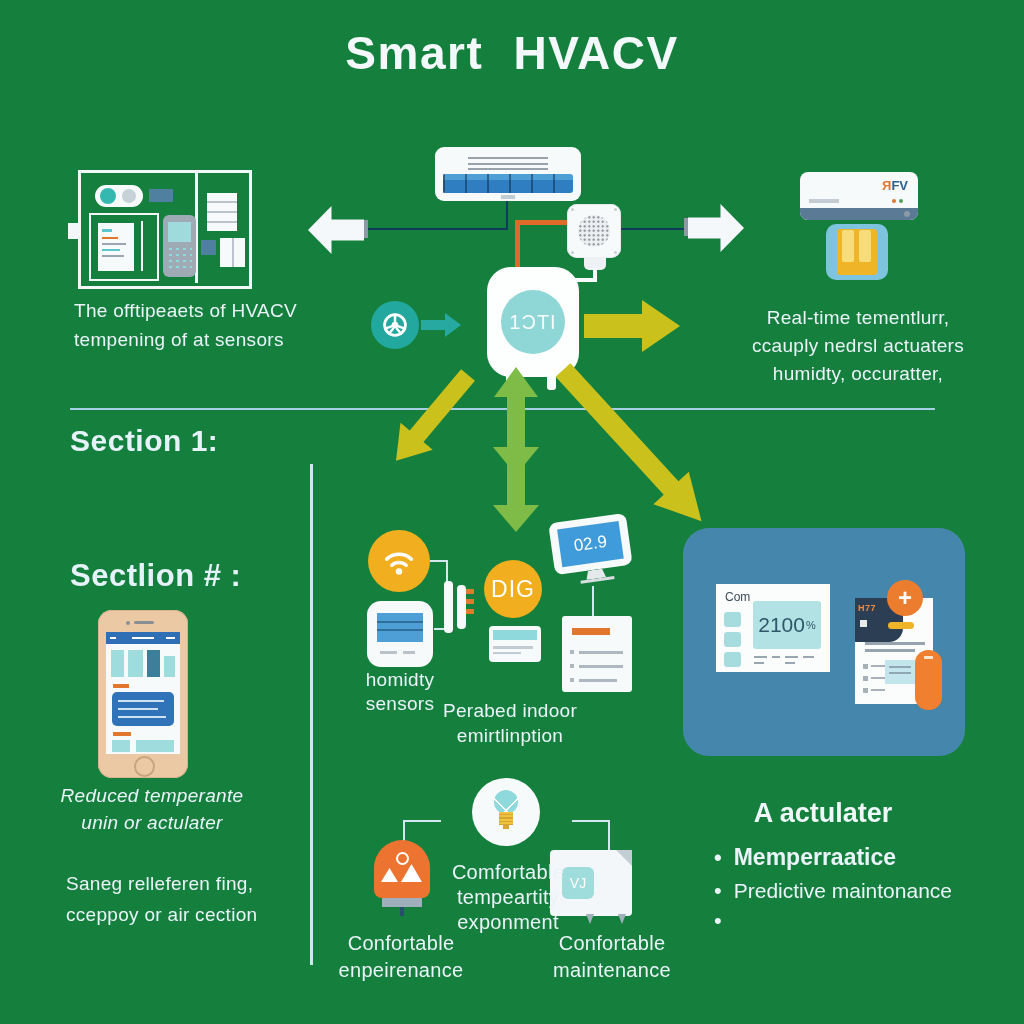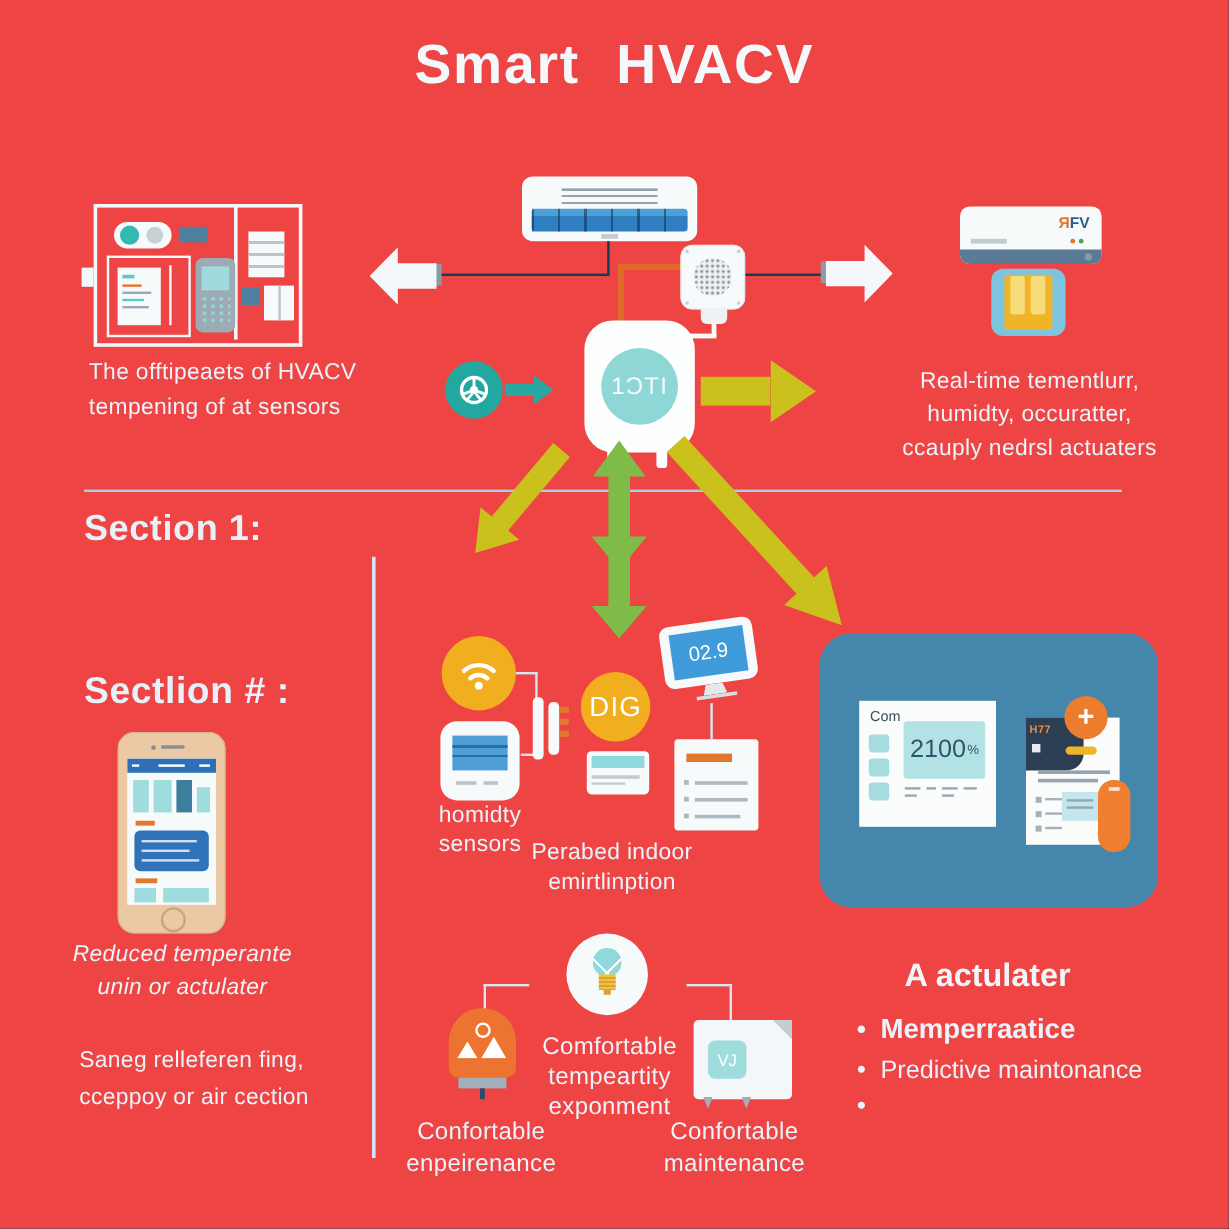--- a/index.html
+++ b/index.html
@@ -1,18 +1,18 @@
 <!DOCTYPE html>
 <html><head>
 <meta charset="utf-8">
 <style>
   html,body{margin:0;padding:0;background:#0e3f60;}
   #stage{
     position:relative;width:1024px;height:1024px;overflow:hidden;
-    background:#ef4444;
+    background:#15803d;
     font-family:"Liberation Sans", sans-serif;
     color:#EAF3F9;
   }
   .abs{position:absolute;}
   .txt{color:#EAF3F9;letter-spacing:.3px;}
   
   .title{left:0;top:26px;width:1024px;text-align:center;
     font-size:46px;font-weight:700;color:#F3F8FB;letter-spacing:1.5px;word-spacing:16px;}
   
   .tl-outer{left:78px;top:170px;width:168px;height:113px;border:3px solid #F2F7FA;}
@@ -124,21 +124,21 @@
     display:flex;align-items:center;justify-content:center;font-size:17px;color:#fff;}
   .thermo .stand{position:absolute;left:30px;top:52px;width:20px;height:9px;background:#E4E9EC;clip-path:polygon(15% 0,85% 0,100% 100%,0 100%);}
   .thermo .base{position:absolute;left:24px;top:61px;width:34px;height:3px;background:#D8DEE2;}
   .mid-doc{left:562px;top:616px;width:70px;height:76px;background:#F7FAFB;border-radius:3px;}
   .mid-doc .obar{position:absolute;left:10px;top:12px;width:38px;height:7px;background:#E2762D;}
   .mid-doc .row i{display:block;position:absolute;background:#AEB8C0;}
   .sensor-caption{left:352px;top:668px;width:96px;font-size:19px;line-height:24px;text-align:center;}
   .indoor-caption{left:420px;top:698px;width:180px;font-size:19px;line-height:25px;text-align:center;}
   
   .panel{left:683px;top:528px;width:282px;height:228px;background:#4486AC;border-radius:26px;}
-  .thermo-card{position:absolute;left:33px;top:56px;width:114px;height:105px;background:#FBFDFD;}
+  .thermo-card{position:absolute;left:33px;top:56px;width:114px;height:88px;background:#FBFDFD;}
   .thermo-card .lbl{position:absolute;left:9px;top:6px;font-size:12px;color:#3A4A57;}
   .thermo-card .sq{position:absolute;left:8px;width:17px;height:15px;background:#A7DCDF;border-radius:3px;}
   .thermo-card .disp{position:absolute;left:37px;top:17px;width:68px;height:48px;background:#B3E2E4;border-radius:3px;
     display:flex;align-items:center;justify-content:center;color:#2F566B;font-size:21px;}
   .thermo-card .disp .unit{font-size:11px;margin-left:1px;}
   .thermo-card .mini i{position:absolute;height:2px;background:#9AA7B2;display:block;}
   .invoice{position:absolute;left:172px;top:70px;width:78px;height:106px;background:#FBFDFD;}
   .invoice .tag{position:absolute;left:0;top:0;width:48px;height:44px;background:#2B3E54;border-radius:0 0 14px 0;}
   .invoice .tag .t{position:absolute;left:3px;top:5px;font-size:9px;font-weight:700;color:#F08A3C;letter-spacing:.5px;}
   .invoice .tag .sq{position:absolute;left:5px;top:22px;width:7px;height:7px;background:#E8ECEF;}
@@ -166,21 +166,21 @@
     background-image:linear-gradient(45deg,transparent 10px,#fff 10px 11.5px,transparent 11.5px),linear-gradient(-45deg,transparent 10px,#fff 10px 11.5px,transparent 11.5px);}
   .bulb-base{position:absolute;left:27px;top:34px;width:14px;height:13px;background:#F0C43A;
     background-image:repeating-linear-gradient(to bottom,transparent 0 2px,#D8A437 2px 3.5px);}
   .bulb-tip{position:absolute;left:31px;top:47px;width:6px;height:4px;background:#D8A437;}
   .exp-icon{left:374px;top:840px;width:56px;height:58px;background:#ED7430;border-radius:28px 28px 8px 8px;}
   .exp-icon .m1{position:absolute;left:7px;top:28px;width:17px;height:14px;background:#fff;clip-path:polygon(50% 0,100% 100%,0 100%);}
   .exp-icon .m2{position:absolute;left:27px;top:24px;width:21px;height:18px;background:#fff;clip-path:polygon(50% 0,100% 100%,0 100%);}
   .exp-icon .sun{position:absolute;left:22px;top:12px;width:9px;height:9px;border:2px solid #fff;border-radius:50%;}
   .exp-base{left:382px;top:898px;width:40px;height:9px;background:#9FB0BC;}
   .exp-stem{left:400px;top:907px;width:4px;height:9px;background:#274F6D;}
-  .mnt-doc{left:578px;top:850px;width:82px;height:66px;background:#F4F7F9;border-radius:4px;}
+  .mnt-doc{left:550px;top:850px;width:82px;height:66px;background:#F4F7F9;border-radius:4px;}
   .mnt-doc .fold{position:absolute;right:0;top:0;width:16px;height:16px;background:#C3CDD4;clip-path:polygon(0 0,100% 100%,100% 0);}
   .mnt-doc .sq{position:absolute;left:12px;top:17px;width:32px;height:32px;background:#9FDCDC;border-radius:6px;
     display:flex;align-items:center;justify-content:center;color:#fff;font-size:14px;}
   .mnt-leg{top:914px;width:8px;height:10px;background:#9FB0BC;clip-path:polygon(0 0,100% 0,50% 100%);}
   .bulb-caption{left:432px;top:860px;width:152px;font-size:20px;line-height:25px;text-align:center;}
   .exp-caption{left:326px;top:930px;width:150px;font-size:20px;line-height:27px;text-align:center;}
   .mnt-caption{left:532px;top:930px;width:160px;font-size:20px;line-height:27px;text-align:center;}
 </style>
 </head>
 <body>
@@ -278,22 +278,22 @@
     <span class="strip"></span>
     <span class="knob"></span>
   </div>
   <div class="abs badge">
     <span class="batt"></span>
     <span class="cell" style="left:16px;"></span>
     <span class="cell" style="left:33px;"></span>
   </div>
   <div class="abs tr-caption txt">
     <div>Real-time tementlurr,</div>
+    <div>ccauply nedrsl actuaters</div>
     <div>humidty, occuratter,</div>
-    <div>ccauply nedrsl actuaters</div>
   </div>
 
   <div class="abs h-divider"></div>
   <div class="abs v-section"></div>
 
   <svg class="abs" style="left:350px;top:355px;" width="400" height="200" viewBox="0 0 400 200">
     <g transform="translate(118,20) rotate(130)">
       <path d="M0,-9 L80,-9 L80,-21 L112,0 L80,21 L80,9 L0,9 Z" fill="#CBC11D"></path>
     </g>
     <g transform="translate(213,15) rotate(47.5)">

